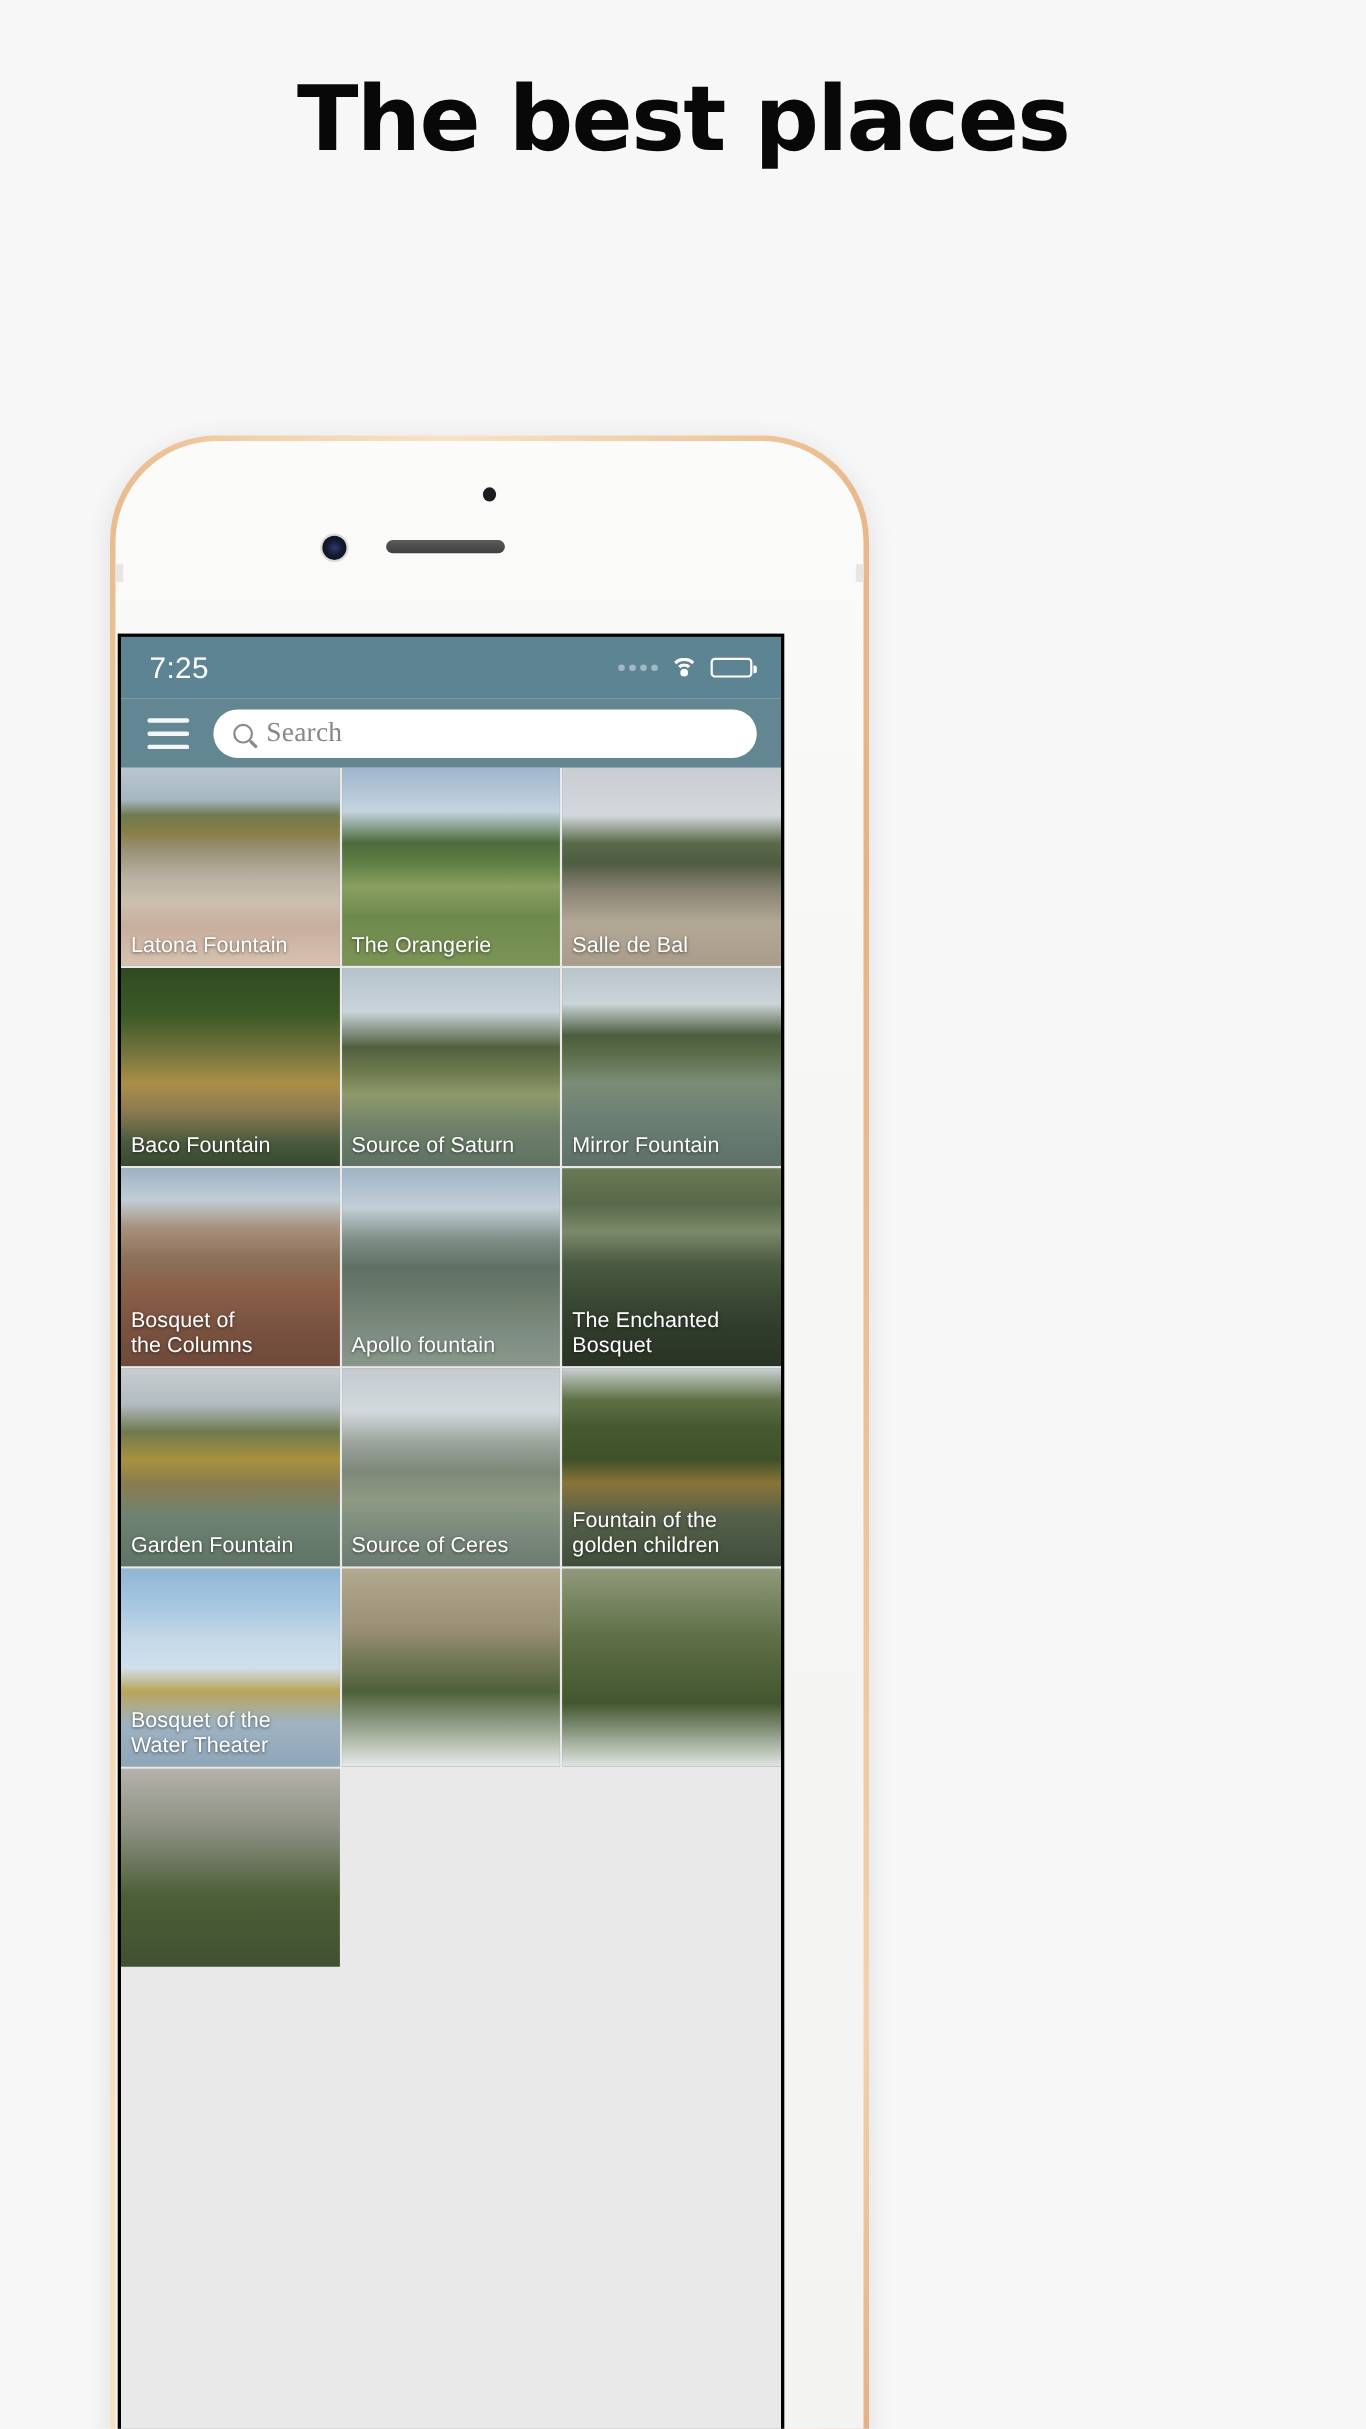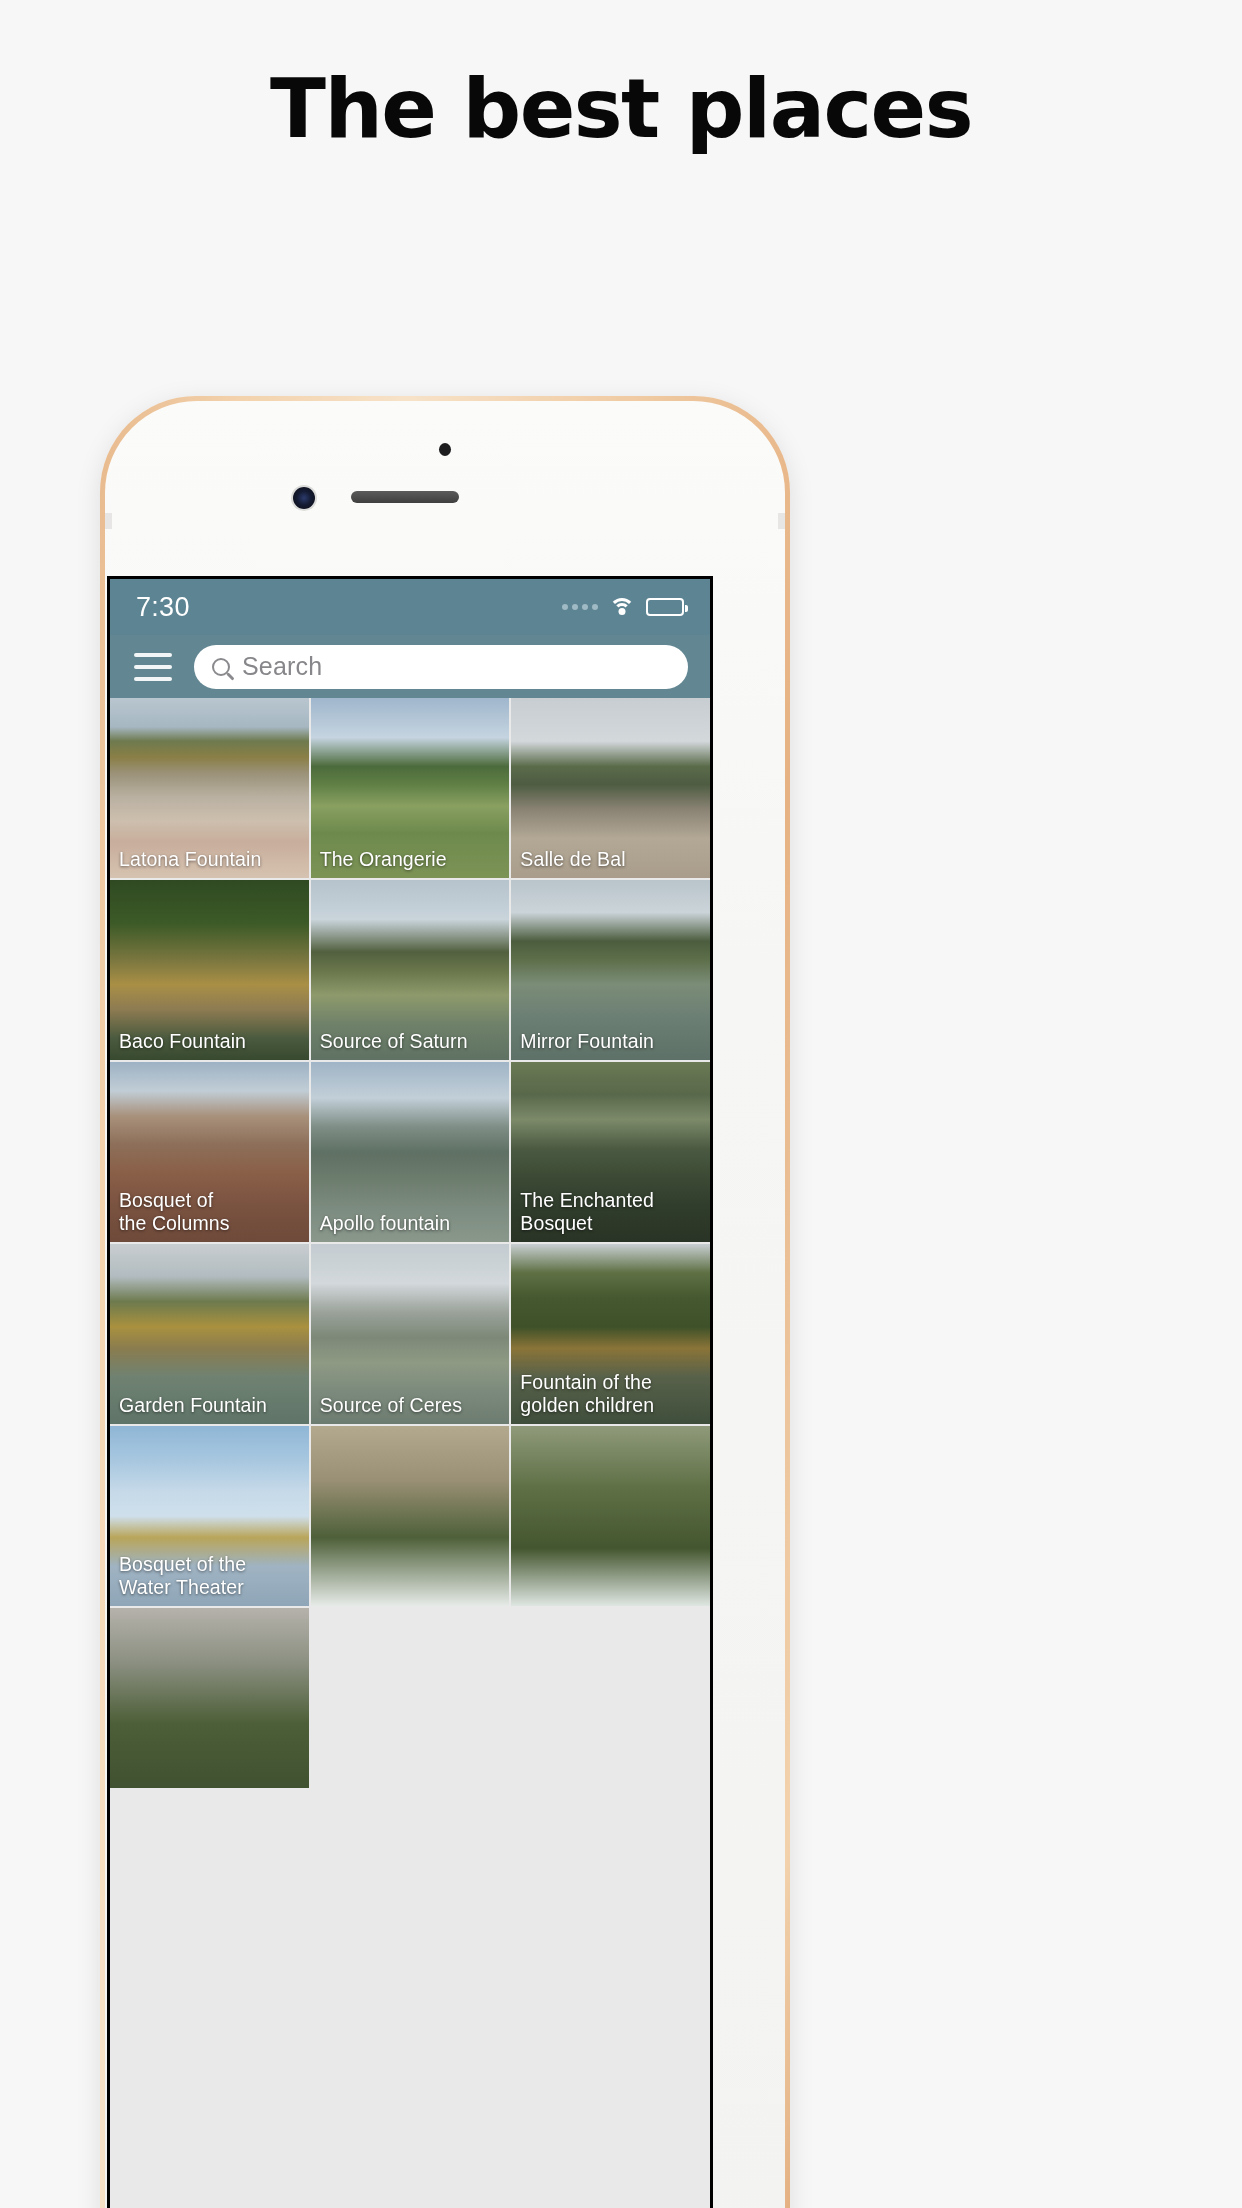--- a/index.html
+++ b/index.html
@@ -121,21 +121,21 @@
     height:63px;
     background:#628793;
     display:flex; align-items:center;
     padding:0 22px 0 24px;
     gap:22px;
   }
   #hamburger{ width:38px; display:flex; flex-direction:column; gap:8px; cursor:pointer; }
   #hamburger i{ display:block; height:4px; background:#f2f6f7; border-radius:2px; }
   #searchbox{
     flex:1; height:44px; background:#ffffff; border-radius:22px;
-    display:flex; align-items:center; gap:12px; padding:0 18px;
+    display:flex; align-items:center; gap:12px; padding:0 18px;font-family:Liberation Serif, serif;
   }
   #search-glass{
     width:18px; height:18px; border:2.5px solid #8a8a8e; border-radius:50%;
     position:relative; flex:none;
   }
   #search-glass:after{
     content:""; position:absolute; right:-7px; bottom:-4px;
     width:9px; height:2.5px; background:#8a8a8e; transform:rotate(45deg);
     border-radius:2px;
   }
@@ -178,21 +178,21 @@
     <div class="antenna r" style="top:112px"></div>
 
     <div id="sensor-dot"></div>
     <div id="front-camera"></div>
     <div id="earpiece"></div>
 
     <div id="screen">
       <div id="screen-inner">
 
         <div id="statusbar">
-          <div id="status-time">7:30</div>
+          <div id="status-time">7:25</div>
           <div id="status-right">
             <span class="dots">
               <i></i>
                 <i></i>
                 <i></i>
                 <i></i>
             </span>
             <span id="wifi-icon">
               <span class="a"></span>
                 <span class="b"></span>

